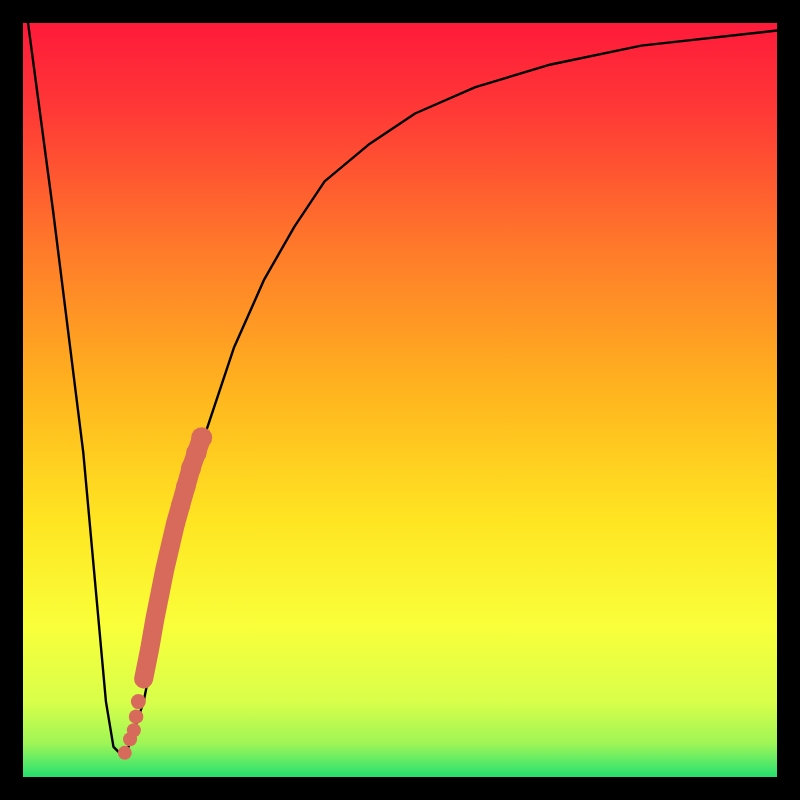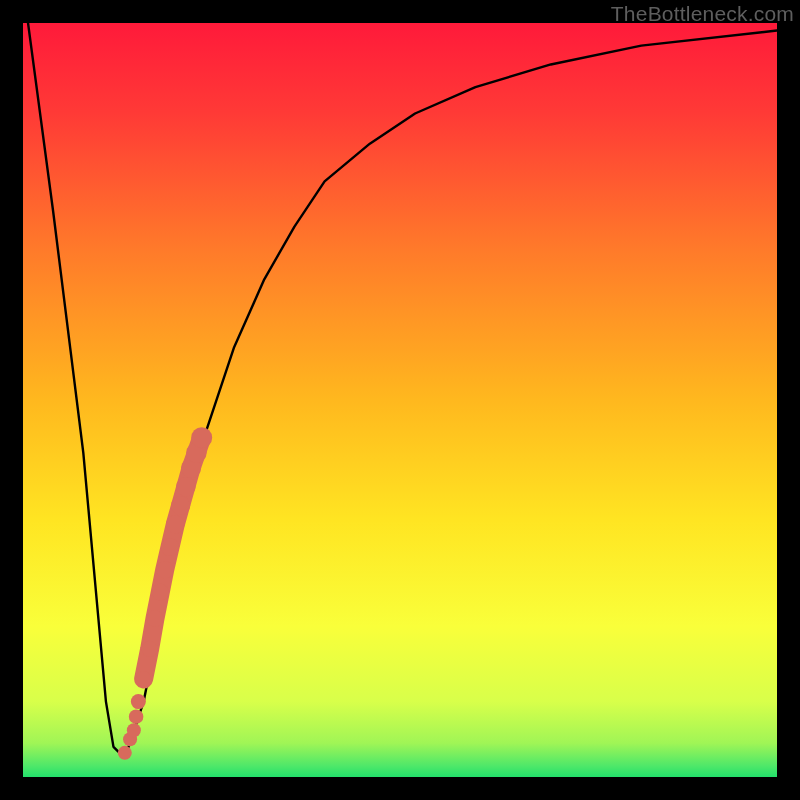--- a/index.html
+++ b/index.html
@@ -80,14 +80,13 @@
           <circle cx="157.59" cy="482.56" r="9.50" fill="#d86a5c"></circle>
           <circle cx="162.86" cy="463.71" r="9.75" fill="#d86a5c"></circle>
           <circle cx="168.14" cy="444.86" r="10.00" fill="#d86a5c"></circle>
           <circle cx="173.42" cy="429.78" r="10.25" fill="#d86a5c"></circle>
           <circle cx="178.70" cy="414.70" r="10.50" fill="#d86a5c"></circle>
           <circle cx="101.79" cy="729.87" r="7" fill="#d86a5c"></circle>
           <circle cx="110.84" cy="707.25" r="7" fill="#d86a5c"></circle>
         </g>
     </svg>
   </div>
-  <div class="watermark">TheBottleneck.com</div>
 </div>
 
 </body></html>

